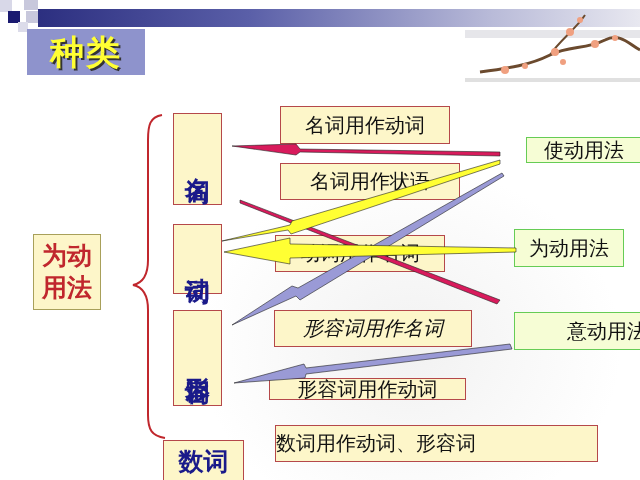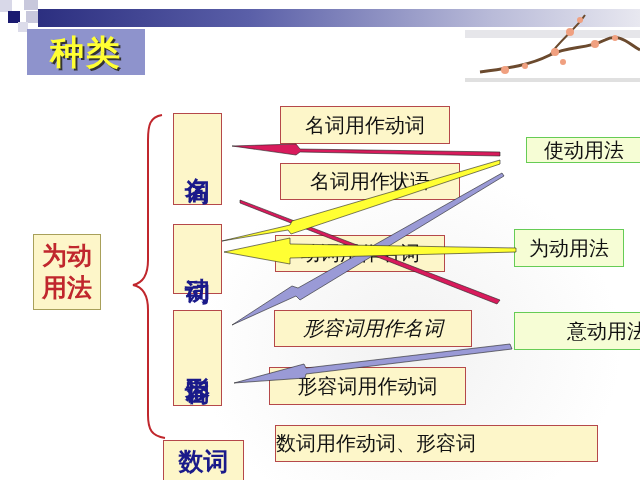--- a/index.html
+++ b/index.html
@@ -83,21 +83,21 @@
 </div>
 <div class="box" style="left:280px;top:163px;width:180px;height:37px;">
   <span class="usage">名词用作状语</span>
 </div>
 <div class="box" style="left:275px;top:235px;width:170px;height:37px;">
   <span class="usage">动词用作名词</span>
 </div>
 <div class="box" style="left:274px;top:310px;width:198px;height:37px;font-style:italic;">
   <span class="usage">形容词用作名词</span>
 </div>
-<div class="box" style="left:269px;top:367px;width:197px;height:38px;justify-content:center;">
+<div class="box" style="left:269px;top:378px;width:197px;height:22px;justify-content:center;">
   <span class="usage">形容词用作动词</span>
 </div>
 <div class="box" style="left:275px;top:425px;width:323px;height:37px;justify-content:flex-start;">
   <span class="usage">数词用作动词、形容词</span>
 </div>
 
 <div class="box green" style="left:526px;top:137px;width:116px;height:26px;">
   <span class="usage">使动用法</span>
 </div>
 <div class="box green" style="left:514px;top:229px;width:110px;height:38px;">

